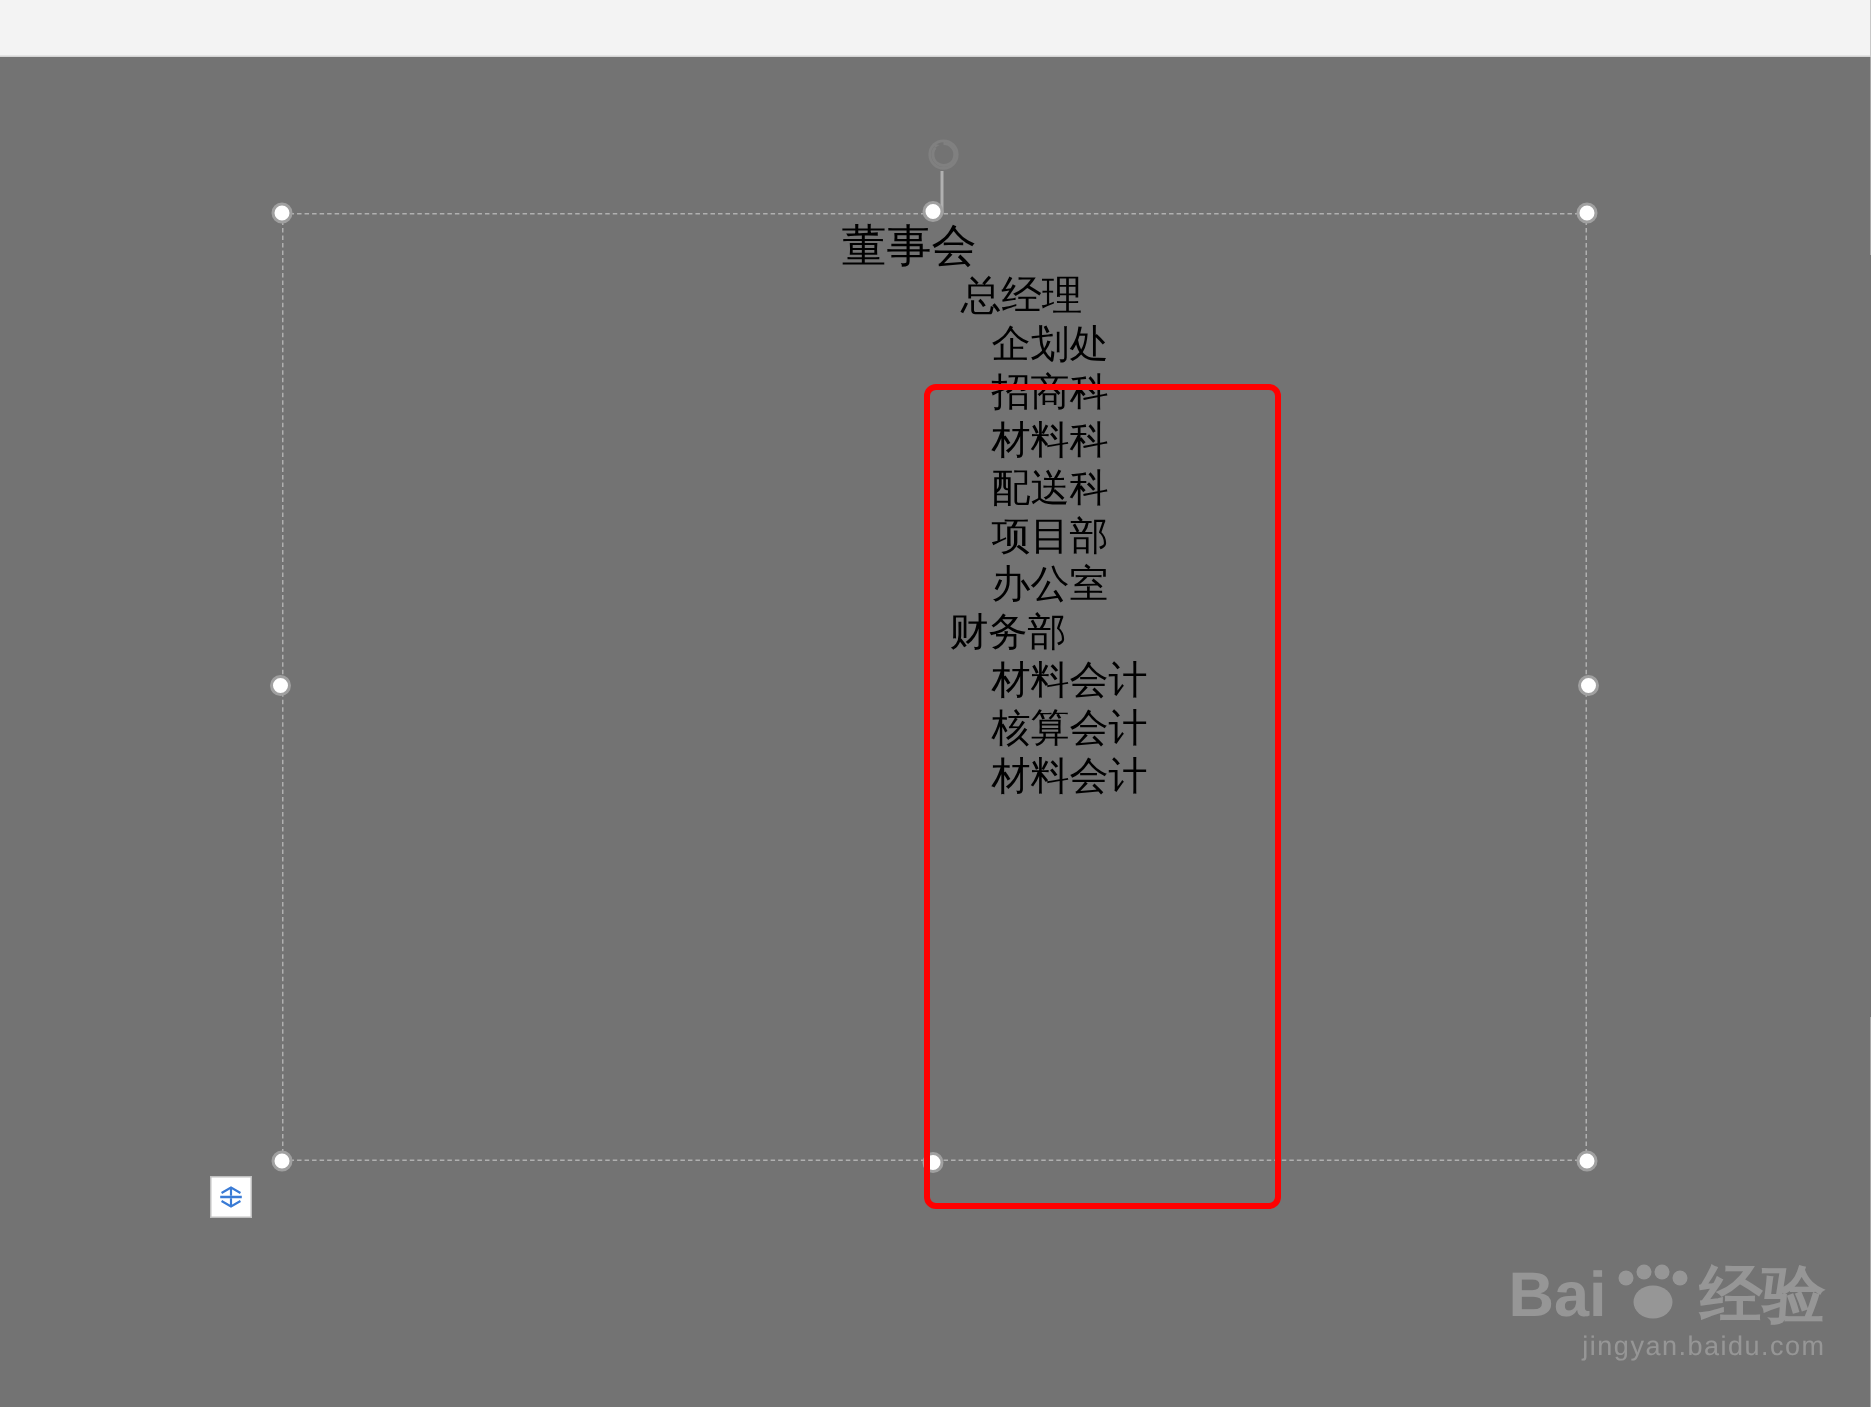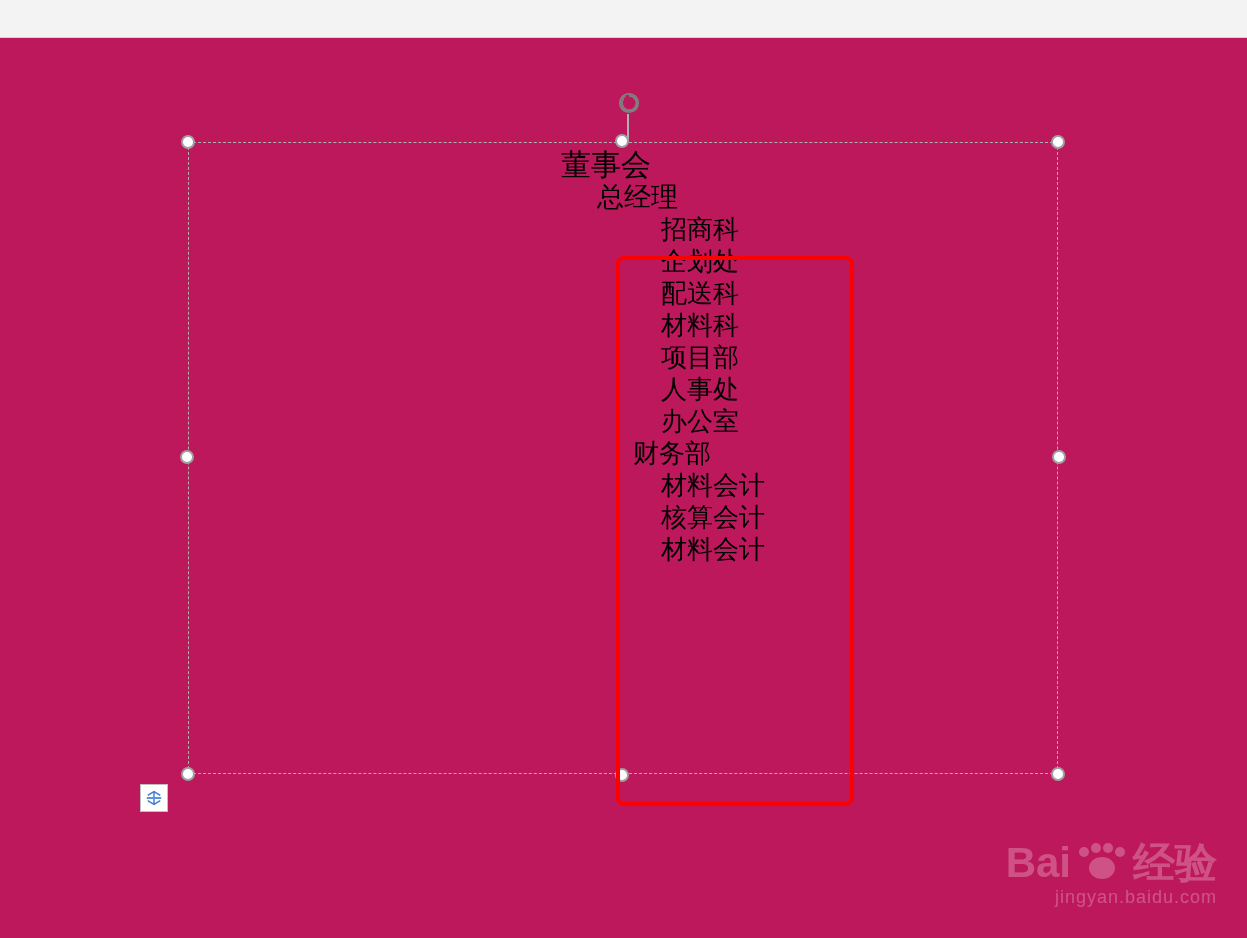--- a/index.html
+++ b/index.html
@@ -18,21 +18,21 @@
     .ribbon-area {
       width: 100%;
       height: 38px;
       background: #f3f3f3;
       border-bottom: 1px solid #d4d4d4;
     }
     .canvas-area {
       position: relative;
       width: 100%;
       height: calc(100% - 38px);
-      background: #be185d;
+      background: #737373;
     }
     .rotate-handle {
       position: absolute;
       left: 618px;
       top: 54px;
       width: 22px;
       height: 22px;
     }
     .rotate-handle svg {
       width: 100%;
@@ -73,21 +73,21 @@
     .text-content {
       position: absolute;
       left: 372px;
       top: 6px;
       font-size: 26px;
       color: #000000;
       line-height: 32px;
       white-space: nowrap;
     }
     .lvl0 { padding-left: 0px; font-size: 30px; }
-    .lvl1 { padding-left: 36px; font-size: 27px; }
+    .lvl1 { padding-left: 36px; font-size: 27px; text-align: center; }
     .lvl2 { padding-left: 72px; font-size: 26px; }
     .lvl3 { padding-left: 100px; font-size: 26px; }
     .red-annotation {
       position: absolute;
       left: 616px;
       top: 218px;
       width: 238px;
       height: 550px;
       border: 4px solid #ff0000;
       border-radius: 8px;
@@ -176,28 +176,27 @@
     <div class="sel-handle h-ml"></div>
     <div class="sel-handle h-mr"></div>
     <div class="sel-handle h-bl"></div>
     <div class="sel-handle h-bc"></div>
     <div class="sel-handle h-br"></div>
 
     <div class="text-content">
       <div class="lvl0">董事会</div>
       <div class="lvl1">总经理</div>
 
+      <div class="lvl3">企划处</div>
       <div class="lvl3">招商科</div>
-      <div class="lvl3">企划处</div>
-
+
+      <div class="lvl3">材料科</div>
       <div class="lvl3">配送科</div>
-      <div class="lvl3">材料科</div>
       <div class="lvl3">项目部</div>
 
-      <div class="lvl3">人事处</div>
       <div class="lvl3">办公室</div>
 
       <div class="lvl2">财务部</div>
       <div class="lvl3">材料会计</div>
       <div class="lvl3">核算会计</div>
       <div class="lvl3">材料会计</div>
     </div>
   </div>
 
   <div class="red-annotation"></div>

